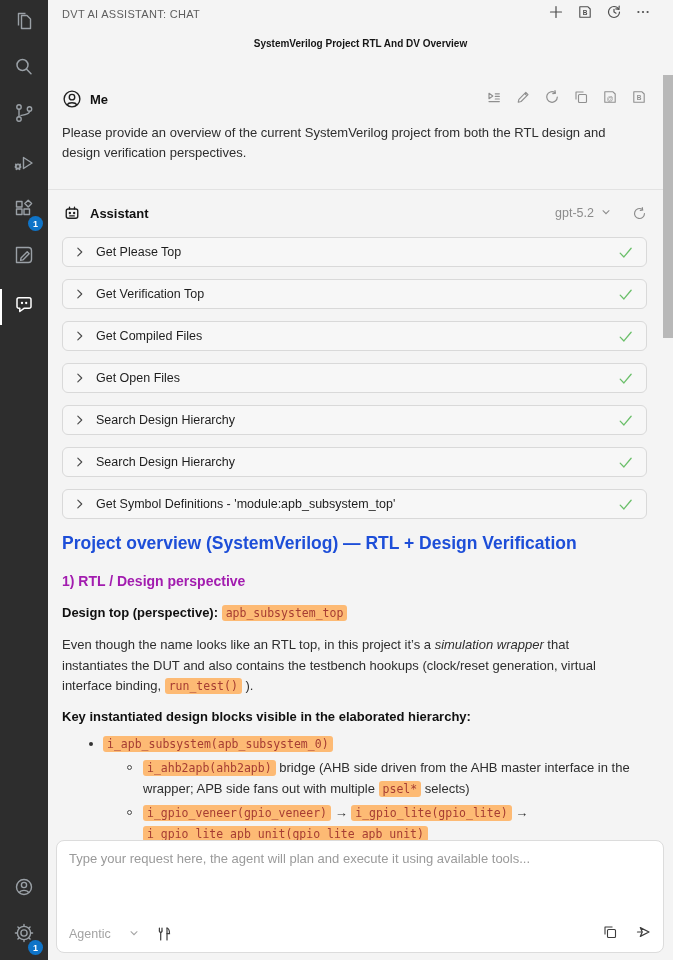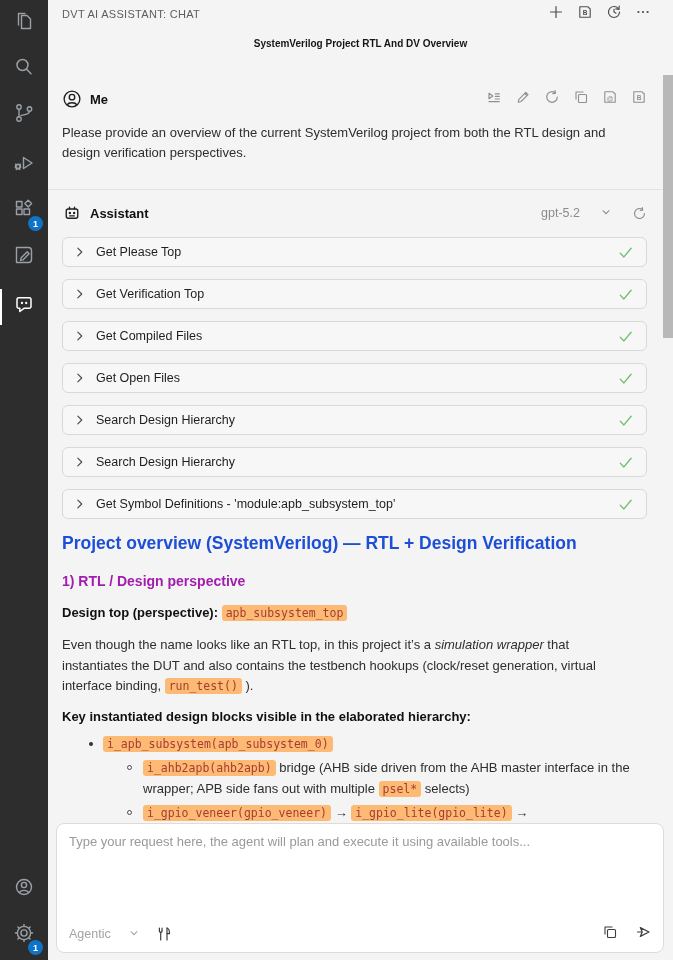--- a/index.html
+++ b/index.html
@@ -39,21 +39,21 @@
   .avatar-icon svg { width:20px; height:20px; }
   .section-name { font-weight:700; font-size:13px; color:#101010; }
   .msg-actions { margin-left:auto; display:flex; gap:13px; color:#8f8f8f; align-items:center; }
   .msg-actions svg { width:16px; height:16px; cursor:pointer; }
   .msg-text { font-size:13px; color:#2e2e2e; line-height:20px; margin-top:14px; max-width:572px; }
 
   .divider { height:1px; background:#e2e2e2; margin-top:26px; }
 
   .assistant-row { margin-top:13px; }
   .model-select { margin-left:auto; color:#8b8b8b; font-size:12.5px; display:flex;
-    align-items:center; gap:20px; cursor:pointer; }
+    align-items:center; gap:6px; cursor:pointer; }
   .model-select svg { width:12px; height:12px; }
   .assistant-refresh { color:#8b8b8b; margin-left:12px; display:flex; cursor:pointer; }
   .assistant-refresh svg { width:15px; height:15px; }
 
   .tools-list { padding:0 26px 0 14px; margin-top:14px; }
   .tool-card { height:30px; border:1px solid #d9d9d9; border-radius:6px; background:#f7f7f7;
     display:flex; align-items:center; padding:0 12px 0 10px; margin-bottom:12px; cursor:pointer; }
   .tool-card .chev { color:#4a4a4a; display:flex; }
   .tool-card .chev svg { width:14px; height:14px; }
   .tool-label { font-size:12.5px; color:#1e1e1e; margin-left:9px; }
@@ -73,21 +73,21 @@
   .li.l2 { padding-left:81px; margin-top:4px; }
   .marker { position:absolute; }
   .m-disc { left:27px; top:8px; width:4px; height:4px; border-radius:50%; background:#333; }
   .m-circle { left:65px; top:7px; width:5px; height:5px; border-radius:50%;
     border:1px solid #4a4a4a; background:transparent; }
   .code { font-family:"DejaVu Sans Mono",monospace; font-size:11.5px; background:#fdba74;
     color:#a63d33; padding:1px 4px; border-radius:3px; white-space:nowrap; }
   em { font-style:italic; }
 
   
-  .input-wrap { position:absolute; left:8px; right:9px; bottom:7px; height:130px;
+  .input-wrap { position:absolute; left:8px; right:9px; bottom:7px; height:113px;
     background:#ffffff; border:1px solid #dcdcdc; border-radius:8px; z-index:5;
     padding:10px 12px 8px 12px; display:flex; flex-direction:column; }
   .input-area { flex:1; border:none; outline:none; resize:none; background:transparent;
     font-family:"Liberation Sans",sans-serif; font-size:13px; color:#333; padding:0; }
   .input-area::placeholder { color:#9a9a9a; }
   .input-bottom { display:flex; align-items:center; }
   .mode-select { color:#a3a3a3; font-size:12.5px; display:flex; align-items:center; gap:17px; cursor:pointer; }
   .mode-select svg { width:12px; height:12px; }
   .tools-btn { margin-left:16px; color:#3d3d3d; display:flex; cursor:pointer; }
   .tools-btn svg { width:16px; height:16px; }

